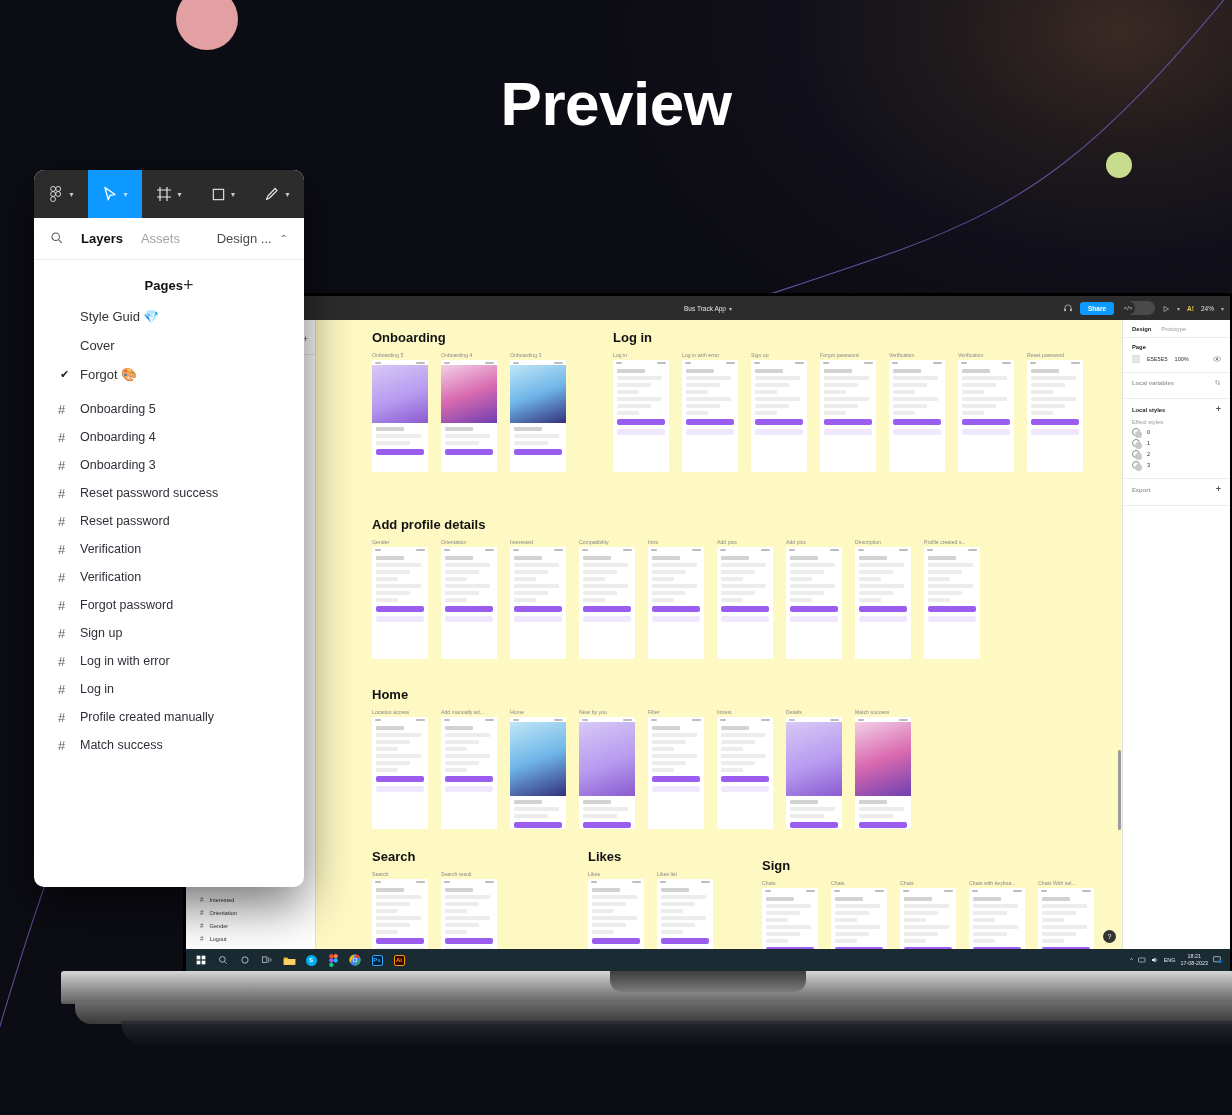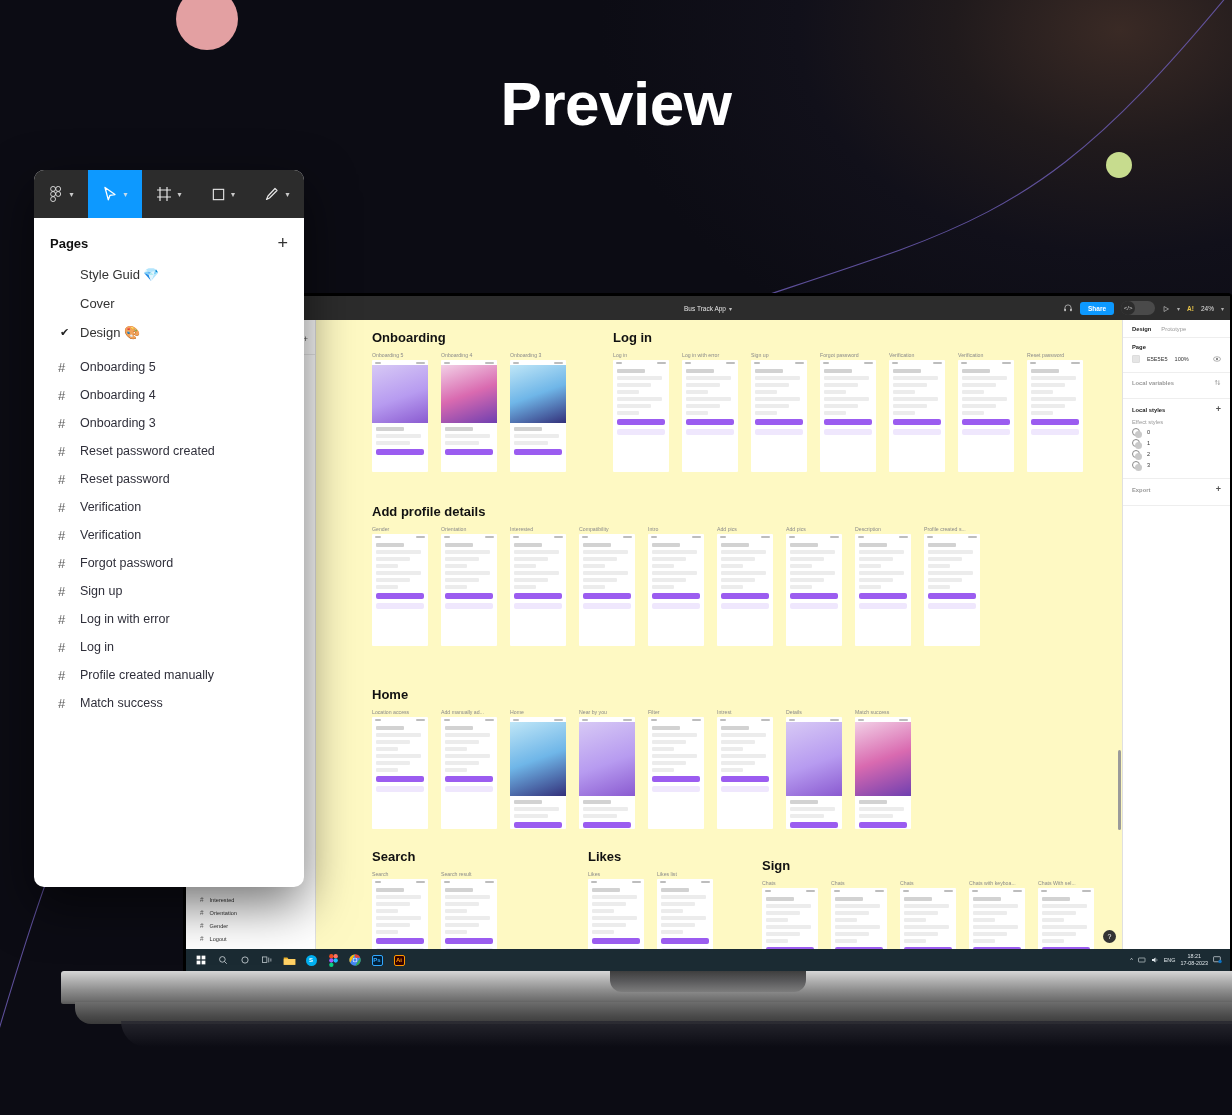--- a/index.html
+++ b/index.html
@@ -143,21 +143,21 @@
     overflow: hidden;
   }
   #fp-toolbar { height: 48px; background: #2c2c2c; display: flex; align-items: stretch; }
   .fp-tool { flex: 1; display: flex; align-items: center; justify-content: center; gap: 5px; color: #e6e6e6; }
   .fp-tool.active { background: #0d99ff; }
   .fp-caret { font-size: 8px; opacity: .85; }
   #fp-tabs { height: 42px; display: flex; align-items: center; gap: 18px; padding: 0 16px; border-bottom: 1px solid #ececec; }
   .fp-tab { font-size: 13px; color: #a3a3a3; }
   .fp-tab.active { color: #111; font-weight: bold; }
   #fp-design-tab { margin-left: auto; display: flex; align-items: center; gap: 8px; font-size: 13px; color: #4a4a4a; }
-  #fp-pages-head { display: flex; align-items: center; justify-content: space-between; padding: 16px 16px 8px 16px; }
+  #fp-pages-head { display: flex; align-items: center; justify-content: center; padding: 16px 16px 8px 16px; }
   #fp-pages-title { font-size: 13px; font-weight: bold; color: #111; }
   #fp-pages-plus { font-size: 18px; color: #333; line-height: 1; }
   .fp-page { display: flex; align-items: center; gap: 8px; padding: 7px 16px 7px 46px; font-size: 13px; color: #333; position: relative; }
   .fp-page .check { position: absolute; left: 26px; font-size: 11px; color: #222; }
   .fp-item { display: flex; align-items: center; gap: 12px; padding: 7px 16px 7px 46px; font-size: 12.5px; color: #2f2f3a; position: relative; }
   .fp-item .hash { position: absolute; left: 24px; color: #5e5e5e; font-size: 13px; font-weight: 300; }
 </style>
 </head>
 <body>
 
@@ -436,21 +436,21 @@
                           <div class="ph-block w40"></div>
                           <div class="ph-block w80"></div>
                           <div class="ph-block w60"></div>
                           <div class="ph-block w40"></div>
                           <div class="ph-btn"></div>
                           <div class="ph-btn ghost"></div>
                         </div>
                       </div>
                     </div>
                   </div>
-                  <div style="position: absolute; left: 56px; top: 184px;">
+                  <div style="position: absolute; left: 56px; top: 197px;">
                     <div class="sec-title">Add profile details</div>
                     <div class="board-row">
                       <div class="board">
                         <div class="board-label">Gender</div>
                         <div class="board-frame">
                           <div class="mini-status">
                             <i></i>
                             <i class="r"></i>
                           </div>
                           <div class="ph-title"></div>
@@ -1116,55 +1116,69 @@
         <span class="fp-caret">▾</span>
       </div>
       <div class="fp-tool">
         <svg width="16" height="16" viewBox="0 0 16 16">
             <path d="M2.5 13.5 L5.5 12 L13 4.5 L11 2.5 L4 10 Z" fill="none" stroke="#e6e6e6" stroke-width="1.2" stroke-linejoin="round"></path>
           </svg>
         <span class="fp-caret">▾</span>
       </div>
     </div>
 
+    <div id="fp-tabs">
+      <span>
+        <svg width="13" height="13" viewBox="0 0 16 16">
+            <circle cx="7" cy="7" r="4.6" fill="none" stroke="#5a5a5a" stroke-width="1.3"></circle>
+            <path d="M10.5 10.5 L14.5 14.5" stroke="#5a5a5a" stroke-width="1.3"></path>
+          </svg>
+      </span>
+      <span class="fp-tab active">Layers</span>
+      <span class="fp-tab">Assets</span>
+      <span id="fp-design-tab">
+        <span>Design ...</span>
+        <span style="font-size:10px;color:#666;">⌃</span>
+      </span>
+    </div>
 
     <div id="fp-pages-head">
       <span id="fp-pages-title">Pages</span>
       <span id="fp-pages-plus">+</span>
     </div>
 
     <div>
       <div class="fp-page">
         <span>Style Guid 💎</span>
       </div>
       <div class="fp-page">
         <span>Cover</span>
       </div>
       <div class="fp-page">
         <span class="check">✔</span>
-        <span>Design 🎨</span>
+        <span>Forgot 🎨</span>
       </div>
     </div>
 
     <div style="margin-top:6px">
       <div class="fp-item">
           <span class="hash">#</span>
           <span>Onboarding 5</span>
         </div>
       <div class="fp-item">
           <span class="hash">#</span>
           <span>Onboarding 4</span>
         </div>
       <div class="fp-item">
           <span class="hash">#</span>
           <span>Onboarding 3</span>
         </div>
       <div class="fp-item">
           <span class="hash">#</span>
-          <span>Reset password created</span>
+          <span>Reset password success</span>
         </div>
       <div class="fp-item">
           <span class="hash">#</span>
           <span>Reset password</span>
         </div>
       <div class="fp-item">
           <span class="hash">#</span>
           <span>Verification</span>
         </div>
       <div class="fp-item">

